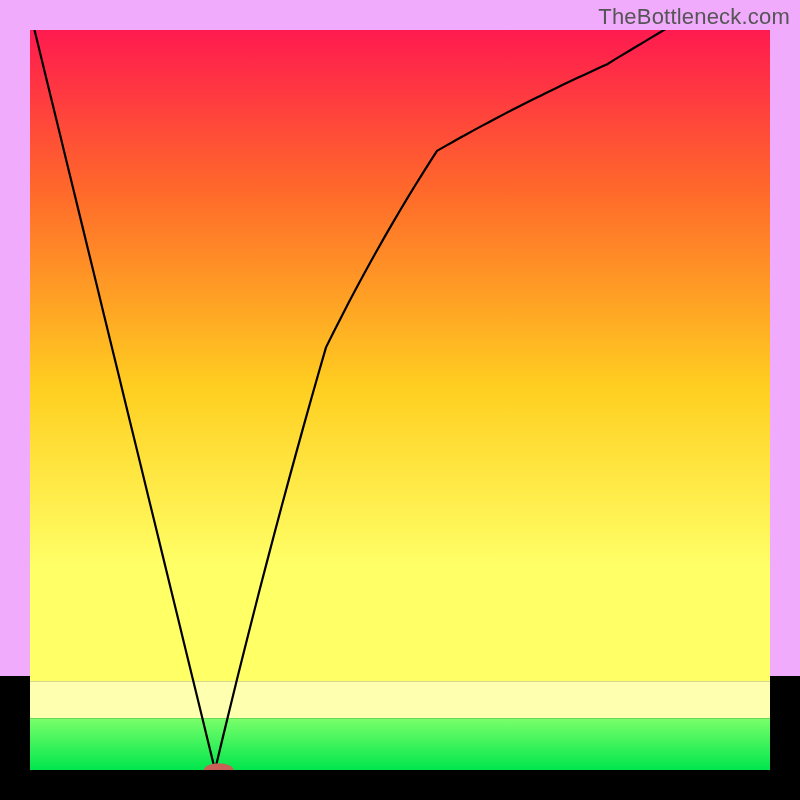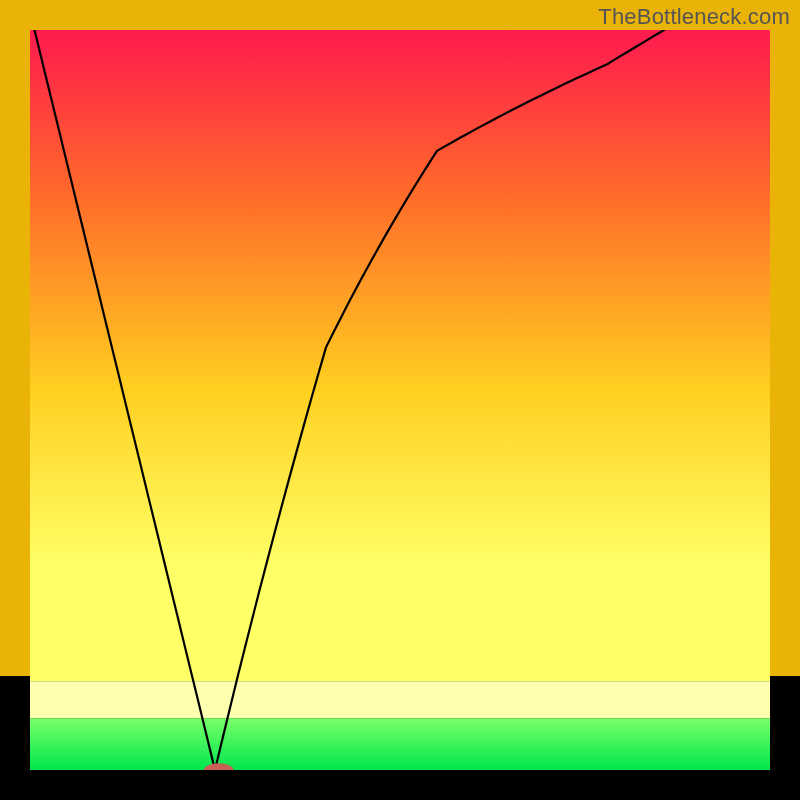--- a/index.html
+++ b/index.html
@@ -8,21 +8,21 @@
     width: 800px;
     height: 800px;
     background: #000;
     overflow: hidden;
     font-family: Arial, Helvetica, sans-serif;
   }
   .frame {
     position: relative;
     width: 800px;
     height: 676px;
-    background: #eab308;
+    background: #f0abfc;
   }
   .plot {
     position: absolute;
     left: 30px;
     top: 30px;
     width: 740px;
     height: 740px;
     overflow: hidden;
   }
   .watermark {

